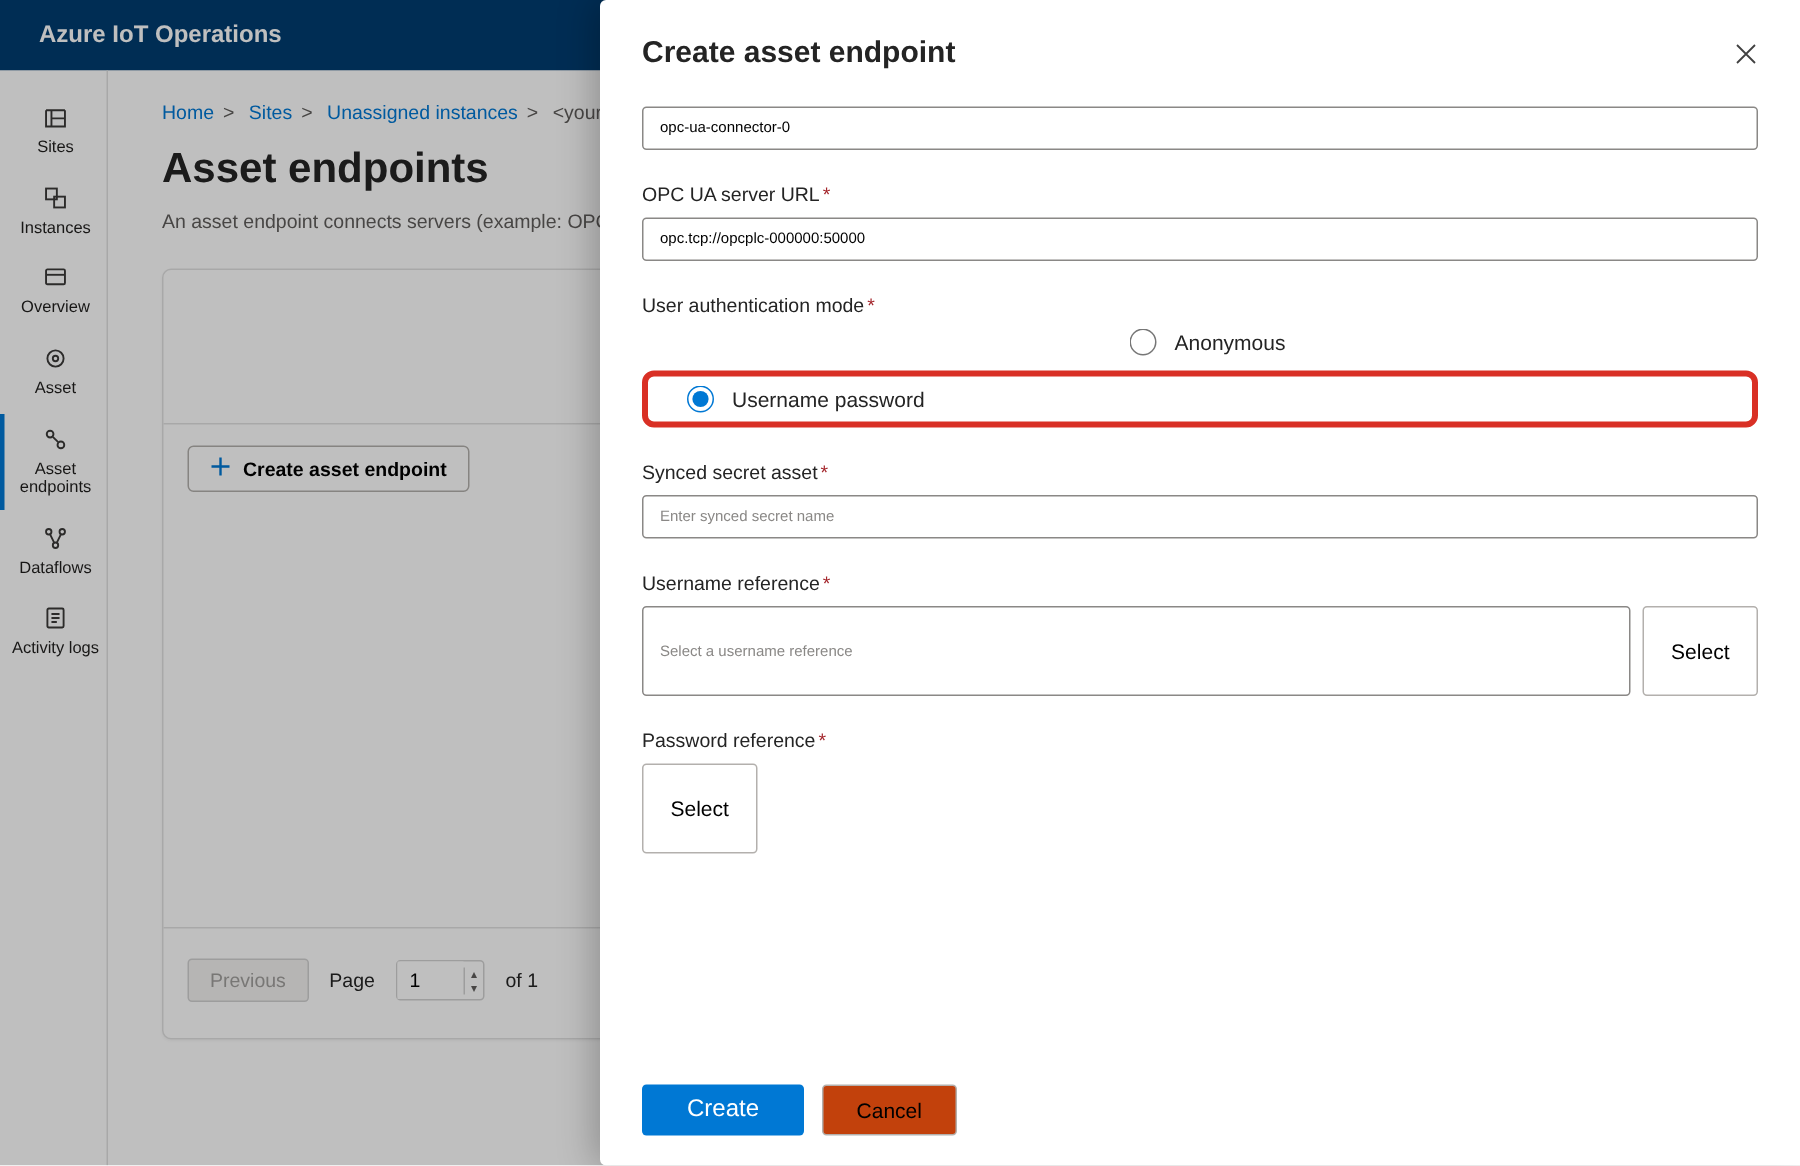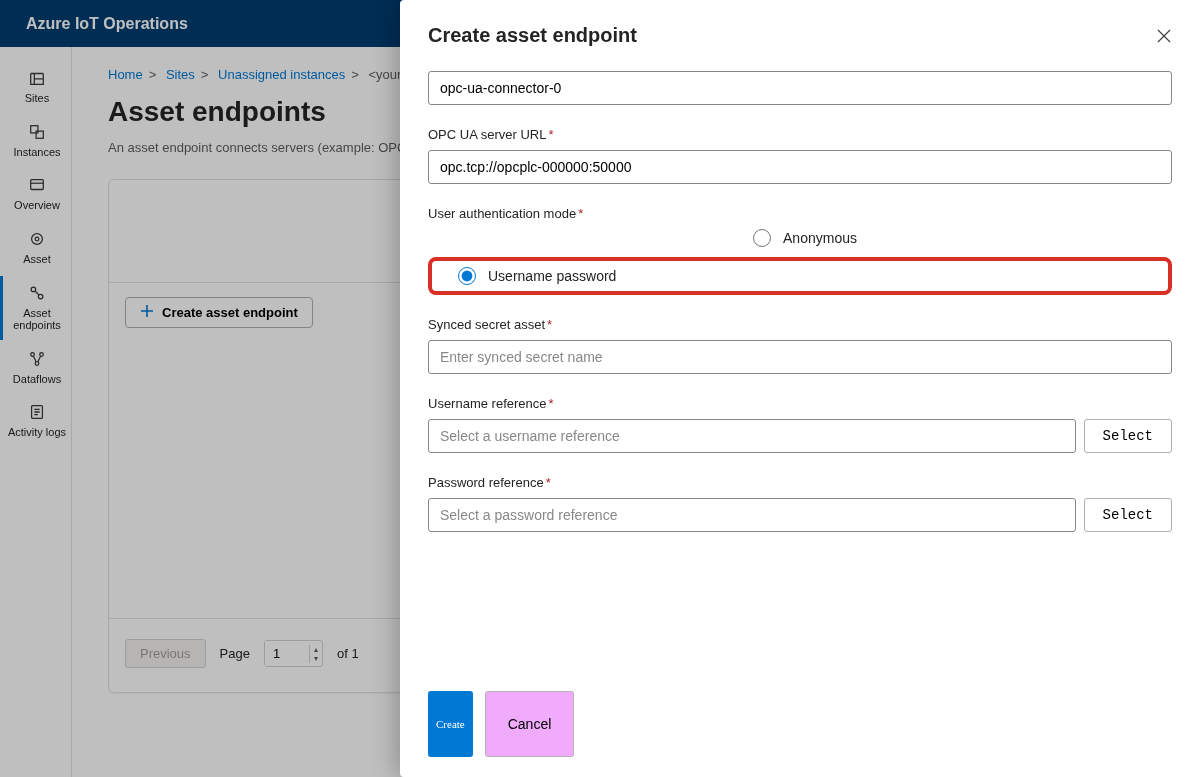--- a/index.html
+++ b/index.html
@@ -147,21 +147,21 @@
   }
   .close-x svg { width: 16px; height: 16px; }
 
   .field { margin-bottom: 22px; }
   .field-label { display: block; font-size: 13px; margin-bottom: 8px; }
   .req { color: var(--red); margin-left: 2px; }
   .info-icon { display:inline-block; width:14px; height:14px; vertical-align:-2px; margin-left:4px;}
   .field input[type=text] {
     width: 100%;
     padding: 8px 11px;
-    font-size: 14px;
+    font-size: 10px;
     border: 1px solid #8a8886;
     border-radius: 3px;
     font-family: inherit;
   }
   .field input[type=text]::placeholder { color: #8a8886; }
 
   .radio-group { display: flex; flex-direction: column; gap: 10px; margin-left: 10px; }
   .radio-opt { display:flex; align-items:center; gap:12px; font-size:14px; cursor:pointer;justify-content:center;}
   .radio-opt input { width: 18px; height: 18px; accent-color: var(--primary); margin:0;}
 
@@ -170,50 +170,48 @@
     border-radius: 8px;
     padding: 6px 14px 6px 6px;
     margin-left: -10px;
     display: inline-flex;
     align-items:center;
   }
 
   .ref-row { display:flex; gap:8px; }
   .ref-row input { flex:1; border-color: #d2d2d2; }
   .btn-select {
-    padding: 8px 18px;
+    padding: 21px 18px;
     border: 1px solid #b3b0ad;
     border-radius: 3px;
     background: #fff;
     font-size: 14px;
     cursor: pointer;
-    font-family: Liberation Mono, monospace;
   }
 
   .panel-footer {
     margin-top: auto;
     padding: 16px 0 20px;
     display: flex;
     gap: 12px;
   }
   .btn-primary {
     background: var(--primary);
     color: #fff;
     border: none;
     border-radius: 3px;
-    padding: 8px 8px;
-    font-size: 11px;
-    cursor: pointer;
-    font-family: Liberation Serif, serif;
+    padding: 8px 30px;
+    font-size: 16px;
+    cursor: pointer;
   }
   .btn-secondary {
-    background: #f0abfc;
+    background: #c2410c;
     border: 1px solid #b3b0ad;
     border-radius: 3px;
-    padding: 24px 22px;
+    padding: 8px 22px;
     font-size: 14px;
     cursor: pointer;
   }
   .prev-disabled {
     background:#f3f2f1;
     border:1px solid #d2d2d2;
     color:#a19f9d;
     border-radius:3px;
     padding:6px 14px;
     font-size:13px;
@@ -396,21 +394,20 @@
         <input type="text" placeholder="Select a username reference" style="">
         <button class="btn-select">Select</button>
       </div>
     </div>
 
     <div class="field">
       <label class="field-label">
         <span>Password reference</span><span class="req">*</span>
       </label>
       <div class="ref-row">
-        <input type="text" placeholder="Select a password reference" style="">
         <button class="btn-select">Select</button>
       </div>
     </div>
 
     <div class="panel-footer">
       <button class="btn-primary">Create</button>
       <button class="btn-secondary">Cancel</button>
     </div>
   </div>
 </div>

